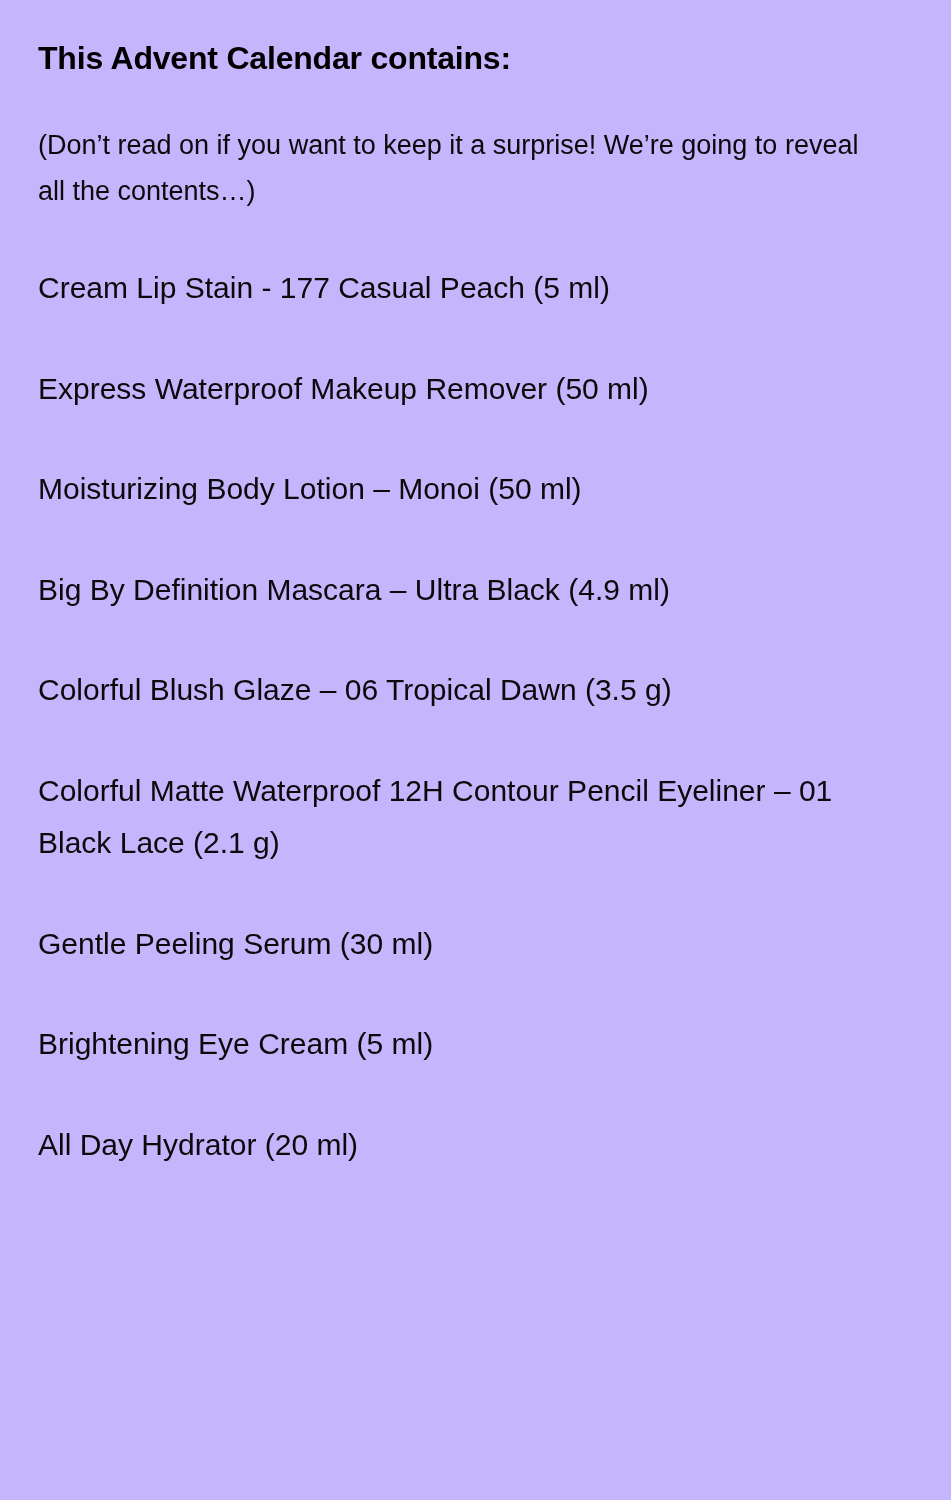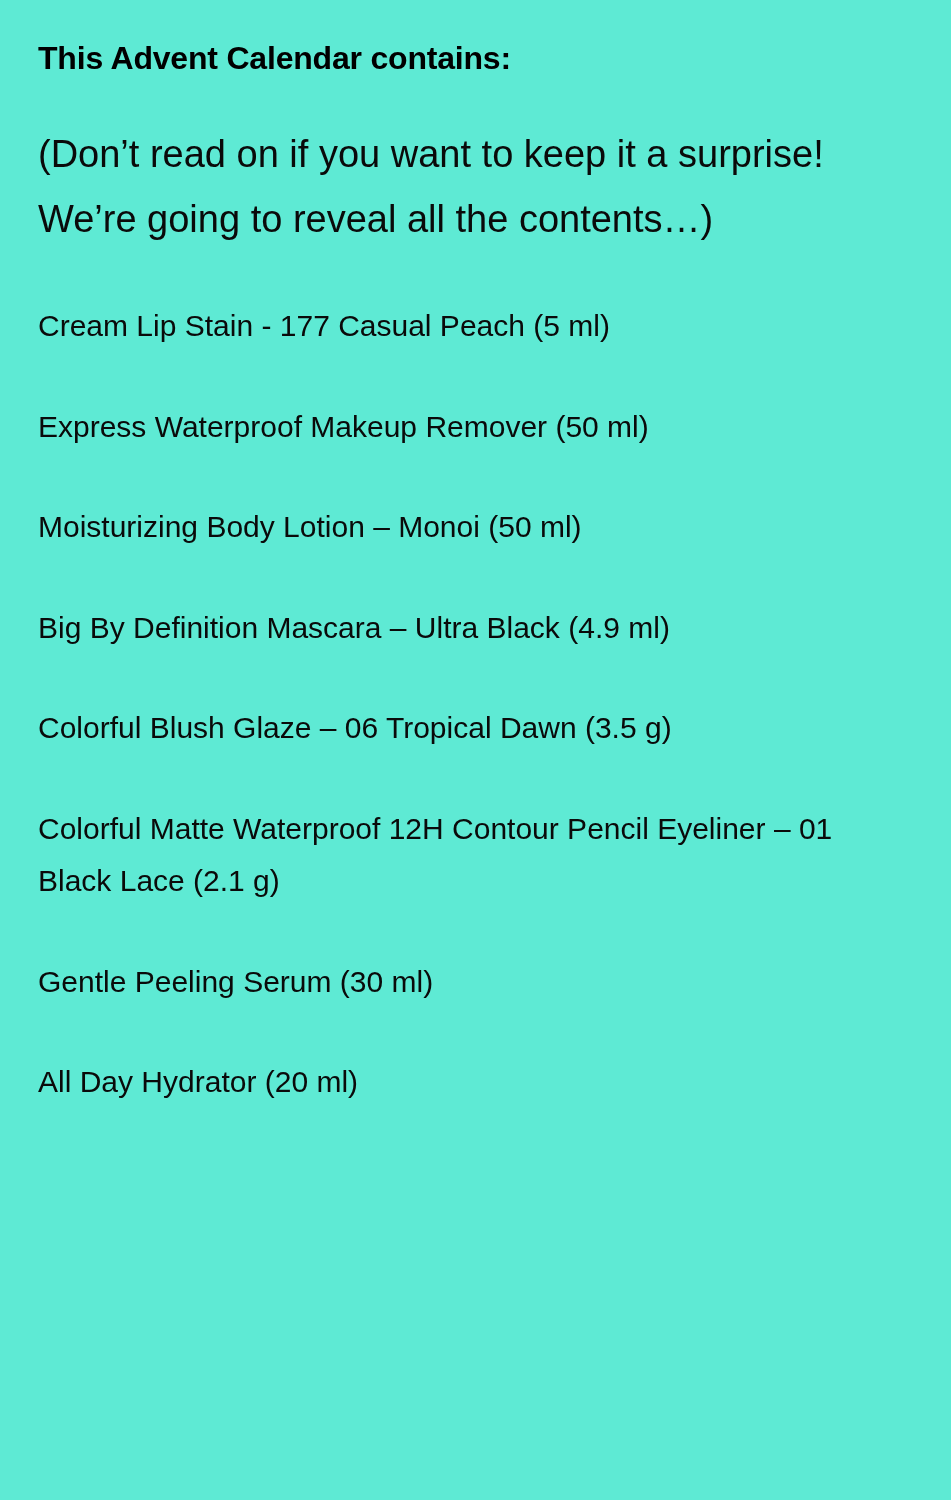--- a/index.html
+++ b/index.html
@@ -11,34 +11,34 @@
     width: 951px;
     height: 1500px;
     font-family: "Liberation Sans", sans-serif;
     color: #0a0a0a;
     overflow: hidden;
   }
   .page {
     box-sizing: border-box;
     width: 951px;
     height: 1500px;
-    background: #5eead4;
+    background: #c4b5fd;
     padding: 38px 40px 0 38px;
     position: relative;
   }
   .doc-title {
     font-size: 32px;
     font-weight: 700;
     letter-spacing: -0.2px;
     line-height: 1.3;
     margin: 0 0 42px 0;
     color: #000000;
   }
   .note {
-    font-size: 38px;
+    font-size: 27px;
     line-height: 1.72;
     margin: 0 0 48px 0;
     color: #0a0a0a;
     max-width: 830px;
   }
   .item {
     font-size: 30px;
     line-height: 1.75;
     margin: 0 0 48px 0;
     color: #0a0a0a;
@@ -55,14 +55,15 @@
   <h1 class="doc-title">This Advent Calendar contains:</h1>
   <p class="note">(Don’t read on if you want to keep it a surprise! We’re going to reveal all the contents…)</p>
 
   <p class="item">Cream Lip Stain - 177 Casual Peach (5 ml)</p>
   <p class="item">Express Waterproof Makeup Remover (50 ml)</p>
   <p class="item">Moisturizing Body Lotion – Monoi (50 ml)</p>
   <p class="item">Big By Definition Mascara – Ultra Black (4.9 ml)</p>
   <p class="item">Colorful Blush Glaze – 06 Tropical Dawn (3.5 g)</p>
   <p class="item">Colorful Matte Waterproof 12H Contour Pencil Eyeliner – 01 Black Lace (2.1 g)</p>
   <p class="item">Gentle Peeling Serum (30 ml)</p>
+  <p class="item">Brightening Eye Cream (5 ml)</p>
   <p class="item">All Day Hydrator (20 ml)</p>
 </div>
 
 </body></html>

